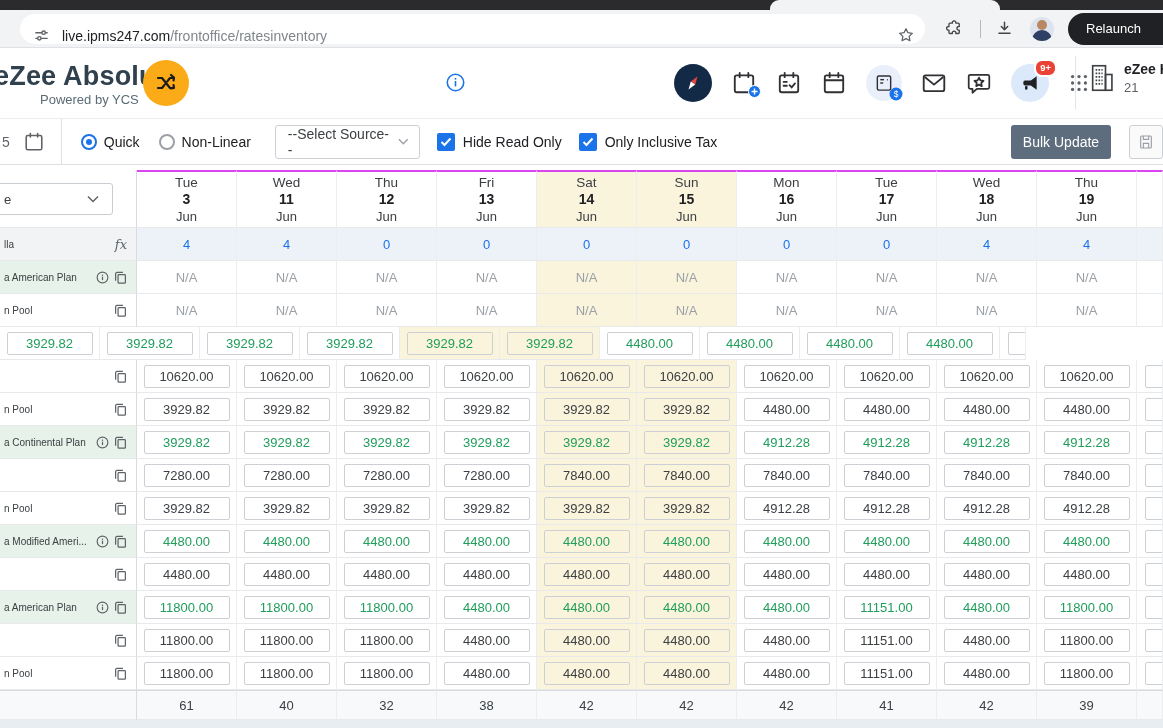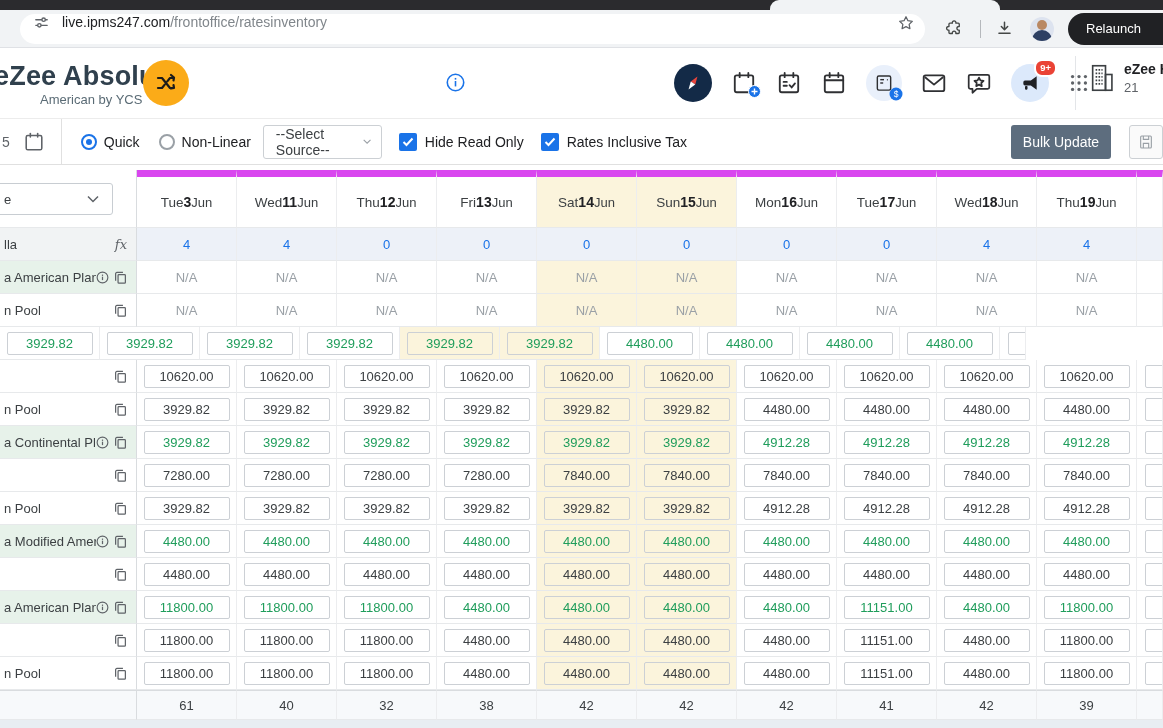--- a/index.html
+++ b/index.html
@@ -6,21 +6,21 @@
   html,body { width:1163px; height:728px; overflow:hidden;
     font-family:"Liberation Sans", sans-serif; background:#e8edf2; }
 
   
   .tabstrip { height:10px; background:#2b2b2e; position:relative; }
   .tab-notch { position:absolute; left:770px; width:230px; height:10px;
     background:#f1f3f5; border-radius:9px 9px 0 0; }
   .browser-bar { height:38px; background:#f1f3f5; display:flex; align-items:center;
     padding-left:20px; border-bottom:1px solid #dfe1e5; position:relative; }
   .url-pill { width:905px; height:30px; background:#fff; border-radius:15px;
-    display:flex; align-items:flex-start; padding:0 10px 0 13px; }
+    display:flex; align-items:flex-end; padding:0 10px 0 13px; }
   .url-text { flex:1; font-size:14px; margin-left:12px; white-space:nowrap; overflow:hidden; }
   .url-domain { color:#202124; }
   .url-path { color:#80868b; }
   .chrome-ic { display:flex; align-items:center; justify-content:center; flex:none; }
   .chrome-sep { width:1px; height:18px; background:#b5b8bc; margin:0 14px 0 16px; }
   .avatar { width:24px; height:24px; border-radius:50%; overflow:hidden; background:#dde3ef; position:relative; flex:none; }
   .avatar .head { position:absolute; left:7px; top:3px; width:10px; height:10px; border-radius:50%; background:#b98863; }
   .avatar .body { position:absolute; left:2px; top:13px; width:20px; height:14px; border-radius:10px 10px 0 0; background:#2d3f63; }
   .relaunch-btn { margin-left:14px; height:32px; width:95px; flex:none; background:#202124; color:#fff;
     border:none; border-radius:16px 0 0 16px; font-size:13px; font-family:inherit;
@@ -59,50 +59,50 @@
   .tb-divider { width:1px; height:46px; background:#e0e0e0; margin-left:16px; }
   .radio-grp { display:flex; align-items:center; margin-left:19px; gap:7px; cursor:pointer; }
   .radio { width:16px; height:16px; border-radius:50%; border:2px solid #1a73e8; position:relative; flex:none; }
   .radio.on::after { content:""; position:absolute; left:3px; top:3px; width:6px; height:6px; border-radius:50%; background:#1a73e8; }
   .radio.off { border-color:#9aa0a6; }
   .radio-lbl, .chk-lbl { font-size:14px; color:#202124; }
   .select { height:34px; border:1px solid #ccd0d4; border-radius:3px; background:#fff;
     display:flex; align-items:center; justify-content:space-between; padding:0 10px 0 12px;
     font-size:14px; color:#3c4043; cursor:pointer; }
   .sel-rates { width:107px; margin-left:20px; }
-  .sel-source { width:119px; margin-left:12px;gap:8px; }
+  .sel-source { width:145px; margin-left:24px;gap:8px; }
   .chk-grp { display:flex; align-items:center; gap:8px; margin-left:17px; cursor:pointer; }
   .checkbox { width:18px; height:18px; background:#1a73e8; border-radius:2px;
     display:flex; align-items:center; justify-content:center; flex:none; }
   .bulk-btn { margin-left:auto; width:100px; height:34px; background:#5d6d7e; color:#fff; border:none;
     border-radius:3px; font-size:14px; font-family:inherit; cursor:pointer; }
   .part-btn { margin-left:18px; width:34px; height:34px; background:#fafafa; border:1px solid #ccd0d4;
     border-radius:3px; display:flex; align-items:center; justify-content:center; flex:none; cursor:pointer; }
 
   
   .table-wrap { background:#fff; padding-top:5px; }
   .trow { display:flex; width:1163px; height:33px; }
   .trow.thead { height:58px; }
   .trow.tfoot { height:30px; }
   .c { flex:none; border-right:1px solid #ecedef; border-bottom:1px solid #e7e9eb;
     display:flex; align-items:center; justify-content:center; overflow:hidden; }
   .c.label { width:137px; justify-content:space-between; padding:0 9px 0 4px; border-right:1px solid #d9dcdf; }
   .c.data { width:100px; }
   .c.part { width:26px; justify-content:flex-start; }
-  .thead .c { border-top:7px solid #d946ef; background:#fff; line-height:17px; }
+  .thead .c { border-top:2px solid #d946ef; flex-direction:column; background:#fff; line-height:17px; }
   .thead .c.label { position:relative; overflow:visible; flex-direction:row; border-top:none; }
   .dow { font-size:13.5px; color:#3c4043; }
   .day { font-size:14px; font-weight:700; color:#202124; }
   .mon { font-size:13px; color:#3c4043; }
   .weekend { background:#fbf4dc !important; }
   .filter-select { position:absolute; left:-40px; top:13px; width:153px; height:32px; background:#fff;
     border:1px solid #c8cdd2; border-radius:3px; display:flex; align-items:center;
     padding-left:43px; font-size:13px; color:#3c4043; cursor:pointer; }
   .filter-select svg { position:absolute; right:13px; }
-  .row-lbl { font-size:13px; color:#3c4043; white-space:nowrap; overflow:hidden;text-align:right; }
+  .row-lbl { font-size:10px; color:#3c4043; white-space:nowrap; overflow:hidden;text-align:right; }
   .lbl-icons { display:flex; align-items:center; gap:5px; flex:none; }
   .fx { font-family:"DejaVu Serif", serif; font-style:italic; font-size:13px; color:#5f6368; }
   .room-row .c.label { background:#f1f3f4; }
   .room-row .c.data, .room-row .c.part { background:#edf1f8; }
   .plan-row .c.label { background:#e7f2ea; }
   .avail { font-size:13px; color:#1a73e8; text-decoration:none; cursor:pointer; }
   .na { font-size:13px; color:#9aa0a6; }
   .rate-input { width:86px; height:23px; border:1px solid #ccd0d5; border-radius:2px; background:transparent;
     text-align:center; font-size:13px; font-family:inherit; color:#3c4043; padding:0; outline:none; }
   .rate-input.green { color:#1f9d5b; }
@@ -147,21 +147,21 @@
   </span>
   <span class="avatar" style="margin-left:16px">
     <span class="head"></span>
       <span class="body"></span>
   </span>
   <button class="relaunch-btn">Relaunch</button>
 </div>
 
 <div class="app-header">
   <div class="logo-title">eZee Absolute</div>
-  <div class="logo-sub">American by YCS</div>
+  <div class="logo-sub">Powered by YCS</div>
   <div class="logo-circle">
     <svg width="24" height="24" viewBox="0 0 24 24" fill="none" stroke="#1b1b1b" stroke-width="2.2" stroke-linecap="round" stroke-linejoin="round">
       <path d="M4 7 h4 l8 10 h4 M17 17.5 l3 -0.5 -0.5 -3 M4 17 h4 l2.7-3.4 M13.3 10.4 L16 7 h4 M17 4 l3 2.5 -0.5 3"></path>
     </svg>
   </div>
   <span class="hdr-info">
     <svg width="21" height="21" viewBox="0 0 24 24" fill="none">
       <circle cx="12" cy="12" r="9.4" stroke="#1a73e8" stroke-width="1.8"></circle>
       <rect x="11.1" y="10.3" width="1.8" height="6.2" fill="#1a73e8"></rect>
       <rect x="11.1" y="6.8" width="1.8" height="1.9" fill="#1a73e8"></rect>
@@ -296,21 +296,21 @@
         </svg>
     </span>
     <span class="chk-lbl">Hide Read Only</span>
   </span>
   <span class="chk-grp">
     <span class="checkbox">
       <svg width="12" height="10" viewBox="0 0 12 10">
           <path d="M1.5 5 l3 3 6-6.5" stroke="#fff" stroke-width="2" fill="none"></path>
         </svg>
     </span>
-    <span class="chk-lbl">Rates Inclusive Tax</span>
+    <span class="chk-lbl">Only Inclusive Tax</span>
   </span>
   <button class="bulk-btn">Bulk Update</button>
   <span class="part-btn">
     <svg width="16" height="16" viewBox="0 0 24 24" fill="none" stroke="#9aa0a6" stroke-width="1.7">
       <rect x="4" y="3" width="16" height="18" rx="1.5"></rect>
         <path d="M8 3 v5 h8 V3 M8 21 v-7 h8 v7"></path>
     </svg>
   </span>
 </div>
 

